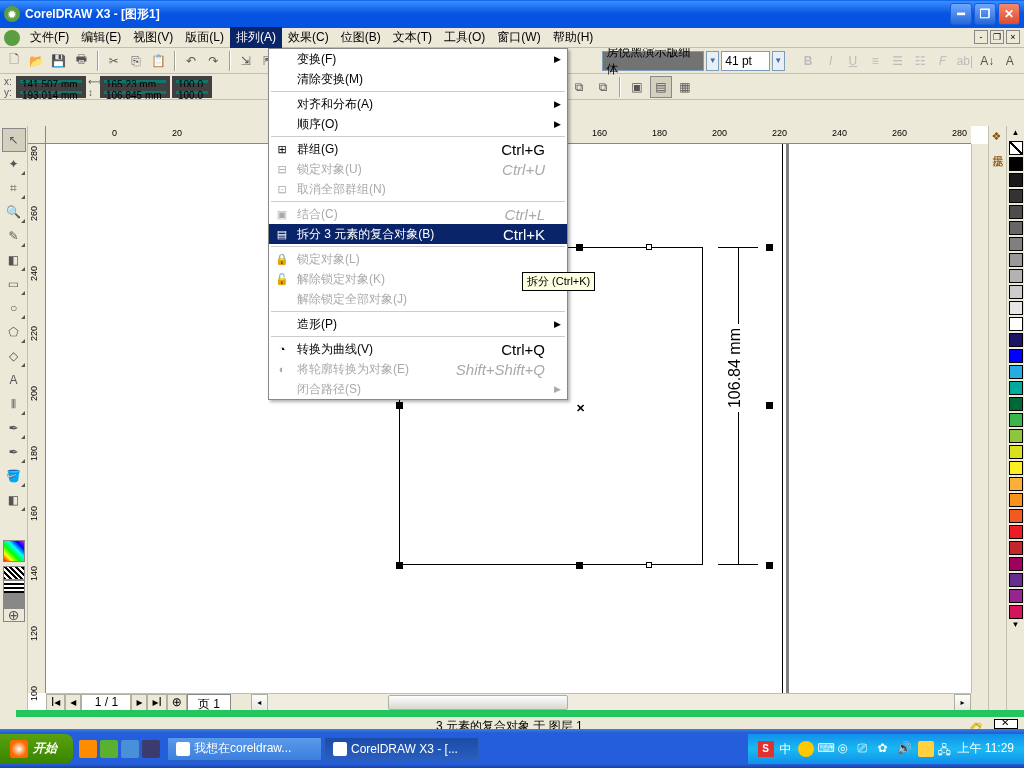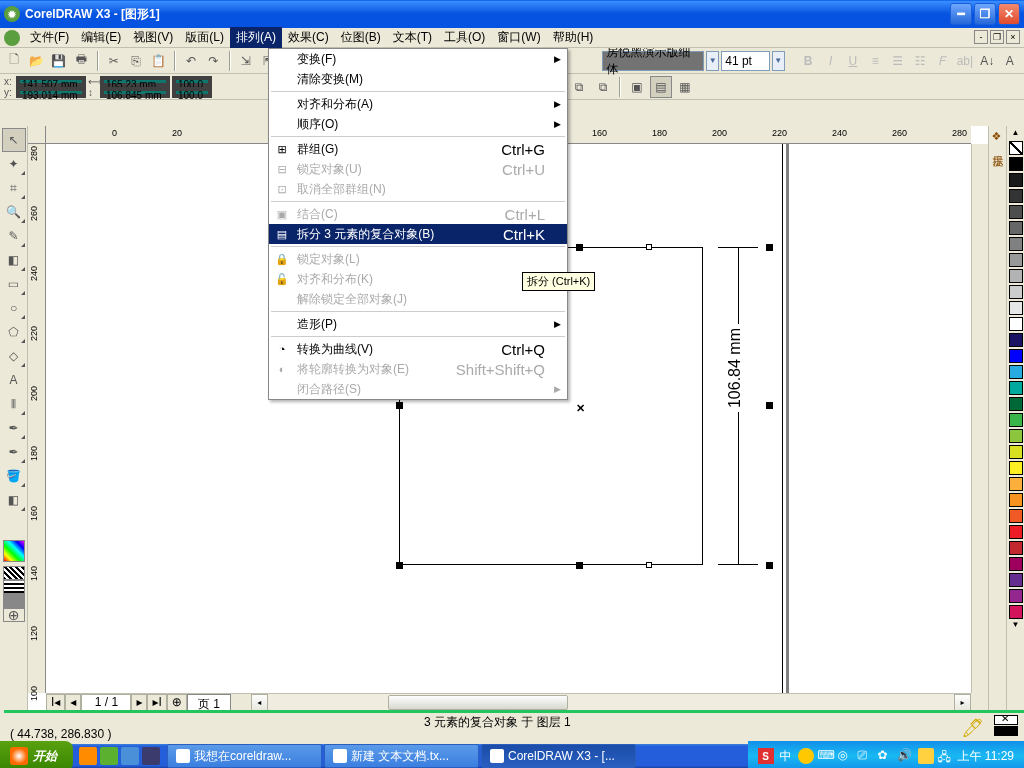--- a/index.html
+++ b/index.html
@@ -88,39 +88,39 @@
 
 .dropdown { position: absolute; top: 48px; left: 268px; width: 300px; background: #fff; border: 1px solid #888; box-shadow: 2px 2px 3px rgba(0,0,0,0.3); z-index: 100;}
 .dd-item { height: 20px; display: flex; align-items: center; padding: 0 20px 0 28px; position: relative;}
 .dd-item.disabled { color: #aaa; }
 .dd-item.highlighted { background: #0a246a; color: #fff; }
 .dd-sep { height: 1px; background: #ccc; margin: 2px 2px; }
 .dd-icon{position:absolute;left:5px;width:16px;height:16px;display:flex;align-items:center;justify-content:center;font-size:11px;}
 .dd-arrow{position:absolute;right:6px;font-size:9px;}
 .dd-shortcut{position:absolute;right:22px;font-size:15px;}
 .dd-item.highlighted .dd-shortcut{color:#fff;margin-left:40px;}
-.dd-item.disabled .dd-shortcut{color:#aaa;}
+.dd-item.disabled .dd-shortcut{color:#aaa;font-style:italic;}
 
 
 .tooltip{position:absolute;left:522px;top:272px;background:#ffffe1;border:1px solid #000;padding:1px 4px;font-size:11px;z-index:101;}
 
 
-.statusbar { position: absolute; bottom: 30px; left: 4px; right: 0; height: 28px; background: #ece9d8; border-top: 3px solid #22c55e; font-size:11px;}
+.statusbar { position: absolute; bottom: 30px; left: 16px; right: 0; height: 28px; background: #ece9d8; border-top: 7px solid #22c55e; font-size:11px;}
 .statusbar .s1{position:absolute;left:420px;top:1px;}
 .statusbar .s2{position:absolute;left:6px;top:14px;}
 .statusbar .s3{position:absolute;left:144px;top:14px;}
 .statusbar .fillind{position:absolute;right:6px;top:2px;display:flex;flex-direction:column;gap:1px;}
 .fillind .fi{width:24px;height:10px;border:1px solid #000;}
 .fillind .fi.none{background:#fff;position:relative;}
 .fillind .fi.none::after{content:"✕";position:absolute;left:6px;top:-3px;font-size:10px;}
 .fillind .fi.black{background:#000;}
 .statusbar .pen{position:absolute;right:40px;top:4px;font-size:18px;color:#d4aa00;}
 
 
-.taskbar { position: absolute; bottom: 0; left: 0; right: 0; height: 24px; background: linear-gradient(to bottom, #3a81dd, #245edb 10%, #245edb 90%, #1941a5); display: flex; align-items: center; }
+.taskbar { position: absolute; bottom: 0; left: 0; right: 0; height: 39px; background: linear-gradient(to bottom, #3a81dd, #245edb 10%, #245edb 90%, #1941a5); display: flex; align-items: center; }
 .startbtn { height: 30px; background: linear-gradient(to bottom, #59a10f, #388400); color: #fff; font-weight: bold; font-style: italic; padding: 0 16px 0 10px; display: flex; align-items: center; border-radius: 0 8px 8px 0;font-size:14px;}
 .startbtn .flag{width:18px;height:18px;background:radial-gradient(circle,#fff,#ff6a00 60%);border-radius:3px;margin-right:5px;}
 .taskbtn { height: 24px; margin: 0 1px; background: linear-gradient(to bottom, #5a9ae8, #3b7fe0); border: 1px solid #2a5fc0; color: #fff; padding: 0 8px; display: flex; align-items: center; font-size: 11px; min-width:155px;max-width:155px;overflow:hidden;white-space:nowrap;border-radius:2px;}
 .taskbtn.active{background:linear-gradient(to bottom,#1a4ca8,#2a5fc0);}
 .taskbtn .ti{width:14px;height:14px;margin-right:4px;background:#fff;border-radius:2px;}
 .qlaunch{display:flex;gap:3px;padding:0 6px;}
 .qlaunch .qi{width:18px;height:18px;border-radius:2px;}
 .tray { margin-left: auto; height: 30px; background: linear-gradient(to bottom, #1290e9, #19b9f3 50%, #1290e9); display: flex; align-items: center; padding: 0 10px; color: #fff; font-size: 11px; gap:4px;}
 .tray .ti{width:16px;height:16px;}
 </style>
@@ -435,21 +435,21 @@
       <span>拆分 3 元素的复合对象(B)</span>
       <span class="dd-shortcut">Ctrl+K</span>
     </div>
     <div class="dd-sep"></div>
     <div class="dd-item disabled">
       <span class="dd-icon">🔒</span>
       <span>锁定对象(L)</span>
     </div>
     <div class="dd-item disabled">
       <span class="dd-icon">🔓</span>
-      <span>对齐和分布(K)</span>
+      <span>解除锁定对象(K)</span>
     </div>
     <div class="dd-item disabled">
       <span>解除锁定全部对象(J)</span>
     </div>
     <div class="dd-sep"></div>
     <div class="dd-item">
       <span>造形(P)</span>
       <span class="dd-arrow">▶</span>
     </div>
     <div class="dd-sep"></div>
@@ -489,24 +489,20 @@
   <div class="qlaunch">
     <div class="qi" style="background:#ff8c00"></div>
     <div class="qi" style="background:#5bb030"></div>
     <div class="qi" style="background:#4a90d9"></div>
     <div class="qi" style="background:#3b3b6d"></div>
   </div>
   <div id="taskbtns" style="display:flex;">
       <div class="taskbtn">
         <div class="ti"></div>
         <span>我想在coreldraw...</span>
-      </div>
-      <div class="taskbtn">
-        <div class="ti"></div>
-        <span>新建 文本文档.tx...</span>
       </div>
       <div class="taskbtn active">
         <div class="ti"></div>
         <span>CorelDRAW X3 - [...</span>
       </div>
     </div>
   <div class="tray">
     <div class="ti" style="background:#e03030;display:flex;align-items:center;justify-content:center;color:#fff;font-size:10px;font-weight:bold;">S</div>
     <div class="ti" style="color:#fff;text-align:center;">中</div>
     <div class="ti" style="background:#ffc800;border-radius:50%;"></div>

